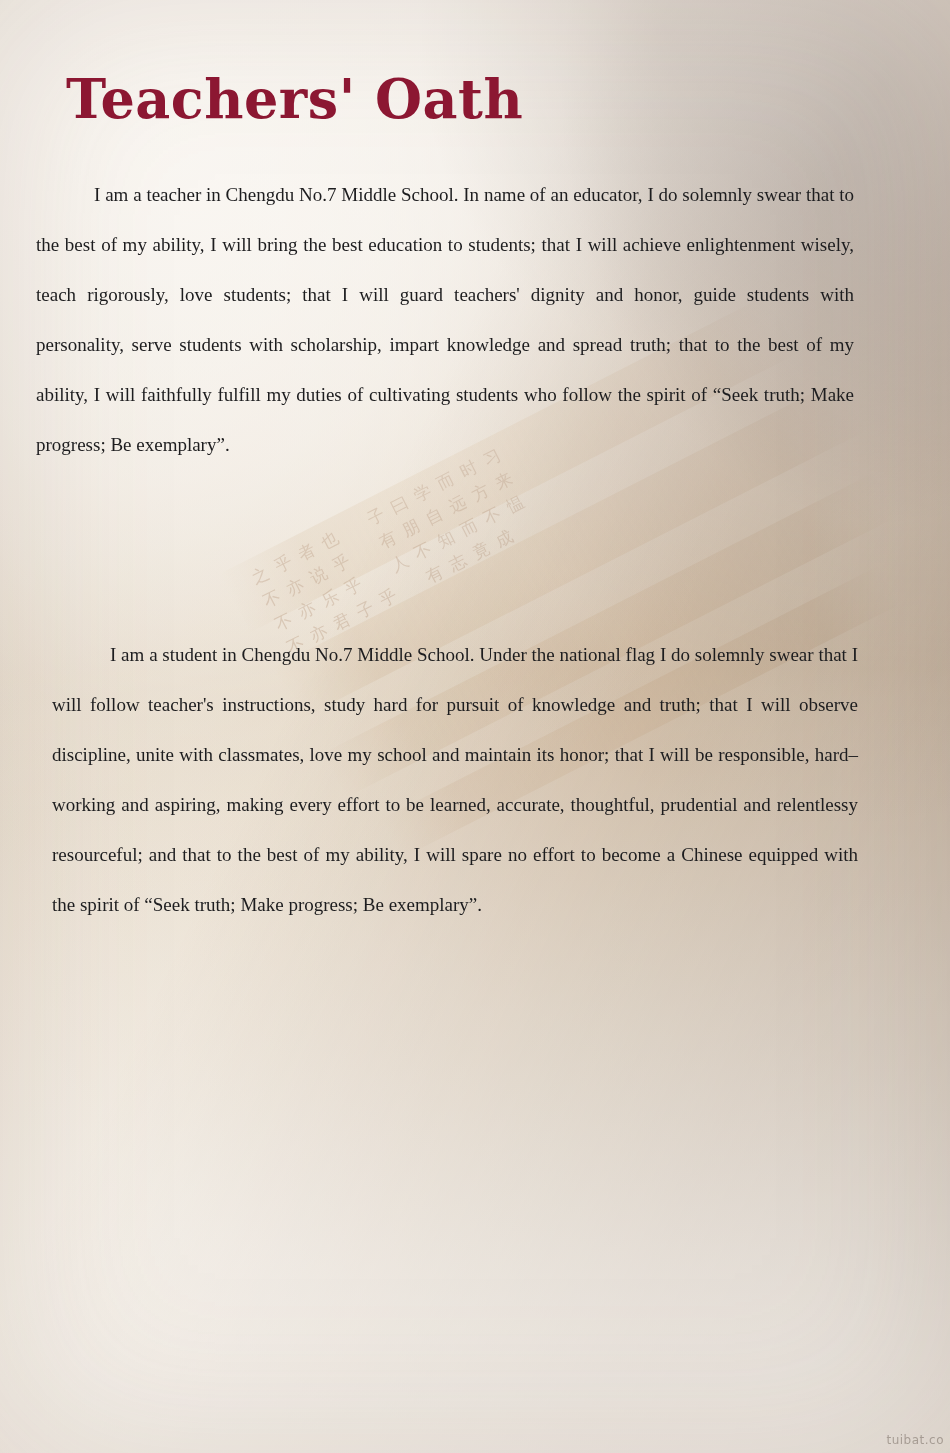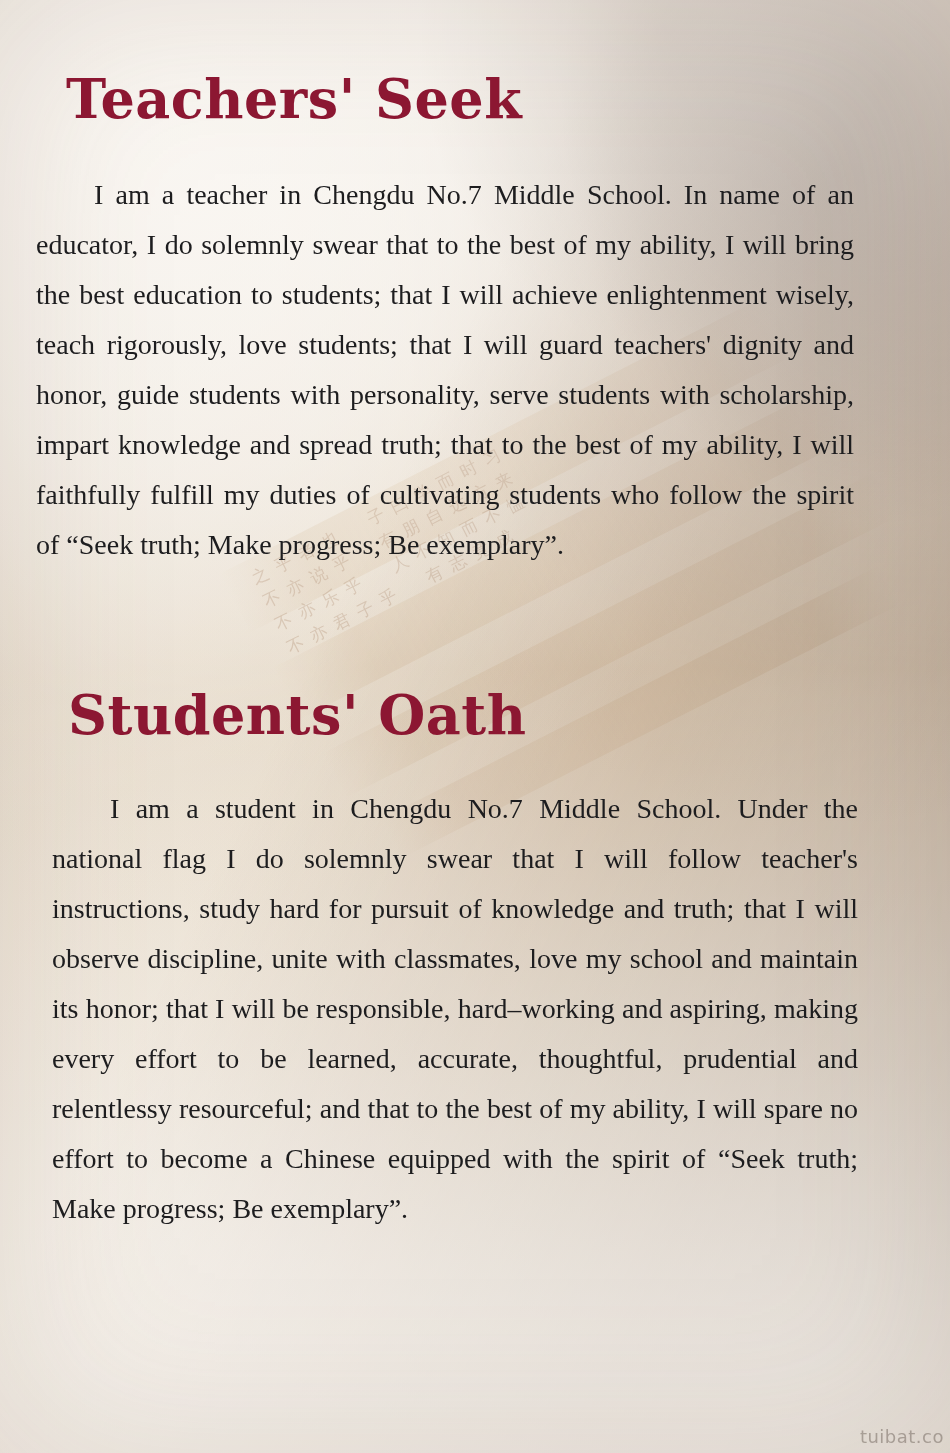--- a/index.html
+++ b/index.html
@@ -95,21 +95,21 @@
     line-height: 1;
     color: #8c1732;
     letter-spacing: 0.5px;
     margin: 0;
   }
   #section-teachers .oath-title { padding: 72px 0 0 66px; }
   #section-students .oath-title { padding: 0 0 0 68px; }
 
   .oath-body {
     font-family: "Liberation Serif", serif;
-    font-size: 28px;
+    font-size: 19px;
     line-height: 50px;
     color: #1d1d1f;
     text-indent: 58px;
     margin: 0;
     text-align: justify;
     text-justify: inter-word;
   }
   #section-teachers .oath-body {
     padding: 44px 96px 0 36px;
   }
@@ -117,21 +117,21 @@
     padding: 42px 92px 0 36px;
     margin-left: 16px;
   }
   #section-students { margin-top: 118px; }
 
   .watermark {
     position: absolute;
     right: 6px;
     bottom: 6px;
     font-family: "DejaVu Sans", sans-serif;
-    font-size: 18px;
+    font-size: 12px;
     color: rgba(120,110,100,0.55);
     letter-spacing: 0.5px;
     z-index: 8;
   }
 </style>
 </head>
 <body>
 
 <div id="page">
 
@@ -147,26 +147,25 @@
 不亦说乎　有朋自远方来
 不亦乐乎　人不知而不愠
 不亦君子乎　有志竟成</div>
 
   <div class="bg-layer bg-wash"></div>
   <div class="bg-layer bg-vignette"></div>
 
   <div id="content">
 
     <section class="section" id="section-teachers">
-      <h1 class="oath-title">Teachers' Seek</h1>
+      <h1 class="oath-title">Teachers' Oath</h1>
       <p class="oath-body">I am a teacher in Chengdu No.7 Middle School. In name of an educator, I do solemnly swear that to the best of my ability, I will bring the best education to students; that I will achieve enlightenment wisely, teach rigorously, love students; that I will guard teachers' dignity and honor, guide students with personality, serve students with scholarship, impart knowledge and spread truth; that to the best of my ability, I will faithfully fulfill my duties of cultivating students who follow the spirit of “Seek truth; Make progress; Be exemplary”.</p>
     </section>
 
     <section class="section" id="section-students">
-      <h1 class="oath-title">Students' Oath</h1>
       <p class="oath-body">I am a student in Chengdu No.7 Middle School. Under the national flag I do solemnly swear that I will follow teacher's instructions, study hard for pursuit of knowledge and truth; that I will observe discipline, unite with classmates, love my school and maintain its honor; that I will be responsible, hard–working and aspiring, making every effort to be learned, accurate, thoughtful, prudential and relentlessy resourceful; and that to the best of my ability, I will spare no effort to become a Chinese equipped with the spirit of “Seek truth; Make progress; Be exemplary”.</p>
     </section>
 
   </div>
 
   <div class="watermark">tuibat.co</div>
 
 </div>
 
 </body></html>

